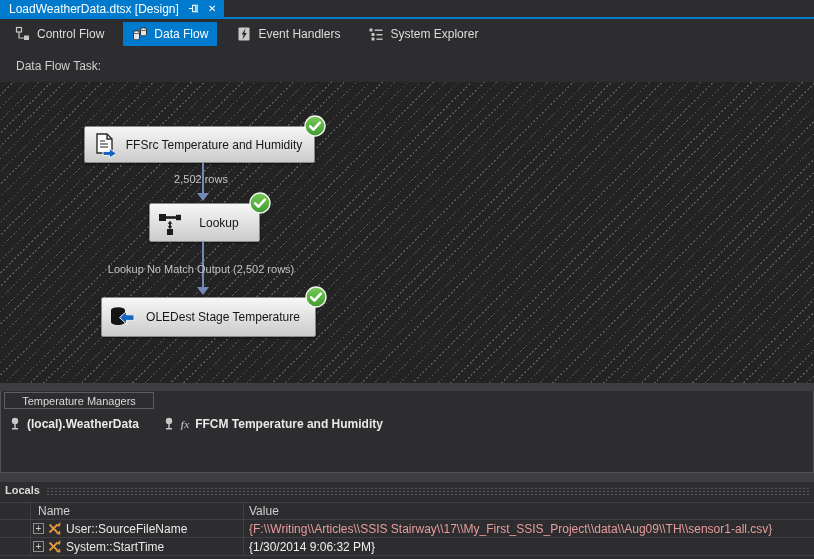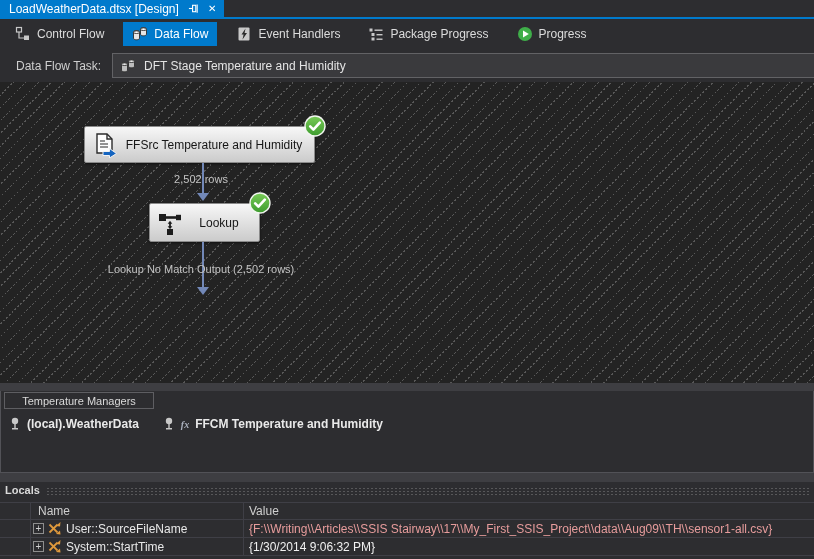--- a/index.html
+++ b/index.html
@@ -122,42 +122,26 @@
     </div>
     <div class="dtab">
       <svg viewBox="0 0 16 16">
           <rect x="1.5" y="2.5" width="3" height="3" fill="#c8c8c8"></rect>
           <rect x="6.5" y="3.5" width="8" height="1.4" fill="#c8c8c8"></rect>
           <rect x="3.5" y="7" width="3" height="3" fill="#c8c8c8"></rect>
           <rect x="8.5" y="8" width="6" height="1.4" fill="#c8c8c8"></rect>
           <rect x="3.5" y="11.5" width="3" height="3" fill="#c8c8c8"></rect>
           <rect x="8.5" y="12.5" width="6" height="1.4" fill="#c8c8c8"></rect>
         </svg>
-      <span>Package Progress</span>
-    </div>
-    <div class="dtab">
-      <svg viewBox="0 0 16 16">
-          <circle cx="8" cy="8" r="7" fill="#3fae49"></circle>
-          <path d="M6 4.5 V11.5 L11.8 8 Z" fill="#ffffff"></path>
-        </svg>
-      <span>Progress</span>
+      <span>System Explorer</span>
     </div>
   </div>
 
   <div class="task-row">
     <span class="task-label">Data Flow Task:</span>
-    <div class="task-dd">
-      <svg viewBox="0 0 16 16">
-        <path d="M8.5 3.2 c0-1 1.3-1.6 3-1.6 s3 .6 3 1.6 v5 c0 1-1.3 1.6-3 1.6 s-3-.6-3-1.6z" fill="#bdbdbd" stroke="#2b2b2b" stroke-width=".9"></path>
-        <ellipse cx="11.5" cy="3.2" rx="3" ry="1.3" fill="#e8e8e8" stroke="#2b2b2b" stroke-width=".9"></ellipse>
-        <path d="M1.5 6.2 c0-1 1.3-1.6 3-1.6 s3 .6 3 1.6 v6 c0 1-1.3 1.6-3 1.6 s-3-.6-3-1.6z" fill="#bdbdbd" stroke="#2b2b2b" stroke-width=".9"></path>
-        <ellipse cx="4.5" cy="6.2" rx="3" ry="1.3" fill="#e8e8e8" stroke="#2b2b2b" stroke-width=".9"></ellipse>
-      </svg>
-      <span>DFT Stage Temperature and Humidity</span>
-    </div>
   </div>
 
   <div class="surface">
 
     <div class="node" style="left:84px; top:44px; width:231px; height:37px;">
       <svg class="nicon" viewBox="0 0 26 26">
         <path d="M5 2 H15 L20 7 V21 H5 Z" fill="#fdfdfd" stroke="#2b2b2b" stroke-width="1.4"></path>
         <path d="M15 2 V7 H20" fill="none" stroke="#2b2b2b" stroke-width="1.4"></path>
         <path d="M8 9 H13 M8 12 H16 M8 15 H16" stroke="#2b2b2b" stroke-width="1.2"></path>
         <path d="M11 19.5 H17.5 V16.5 L24.5 21.5 L17.5 26 V23.5 H11 Z" fill="#1565c0" stroke="#f2f2f2" stroke-width="1"></path>
@@ -187,20 +171,32 @@
       <svg class="badge" viewBox="0 0 22 22">
         <circle cx="11" cy="11" r="10" fill="url(#ggrad)" stroke="#f2f6f0" stroke-width="1.4"></circle>
         <path d="M6.2 11.4 L9.4 14.6 L15.8 7.6" stroke="#ffffff" stroke-width="2.6" fill="none" stroke-linecap="round" stroke-linejoin="round"></path>
       </svg>
     </div>
 
     <div class="flowline" style="left:202px; top:160px; height:45px;"></div>
     <div class="arrowhead" style="left:197px; top:205px;"></div>
     <div class="flabel" style="left:201px; top:181px;">Lookup No Match Output (2,502 rows)</div>
 
+    <div class="node" style="left:101px; top:215px; width:215px; height:40px;">
+      <svg class="nicon" viewBox="0 0 26 26">
+        <ellipse cx="9" cy="6" rx="7" ry="2.8" fill="#141414"></ellipse>
+        <path d="M2 6 V18 C2 19.6 5.1 21 9 21 S16 19.6 16 18 V6" fill="#141414"></path>
+        <path d="M25 10.8 H17.5 V7.3 L10.5 13.6 L17.5 20 V16.4 H25 Z" fill="#1565c0" stroke="#f2f2f2" stroke-width="1"></path>
+      </svg>
+      <span class="ntext">OLEDest Stage Temperature</span>
+      <svg class="badge" viewBox="0 0 22 22">
+        <circle cx="11" cy="11" r="10" fill="url(#ggrad)" stroke="#f2f6f0" stroke-width="1.4"></circle>
+        <path d="M6.2 11.4 L9.4 14.6 L15.8 7.6" stroke="#ffffff" stroke-width="2.6" fill="none" stroke-linecap="round" stroke-linejoin="round"></path>
+      </svg>
+    </div>
   </div>
 
   <div class="split1"></div>
 
   <div class="cm">
     <div class="cm-tab">
       <span>Temperature Managers</span>
     </div>
     <div class="cm-items">
       <div class="cm-item" style="margin-left:8px;">

